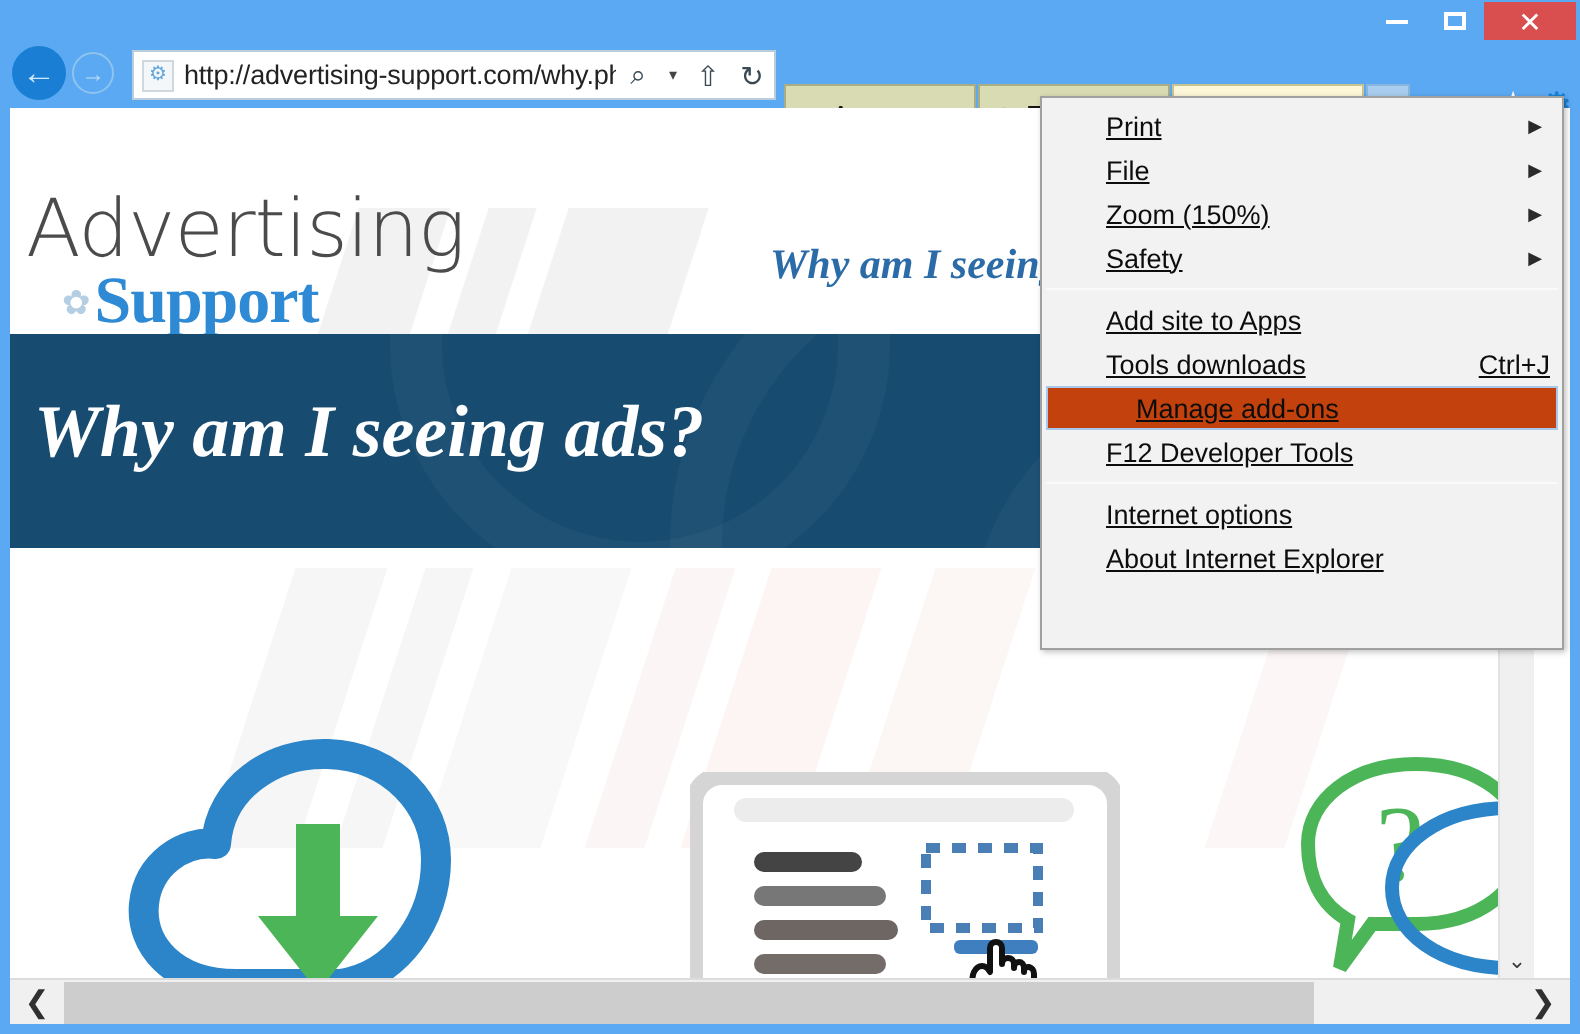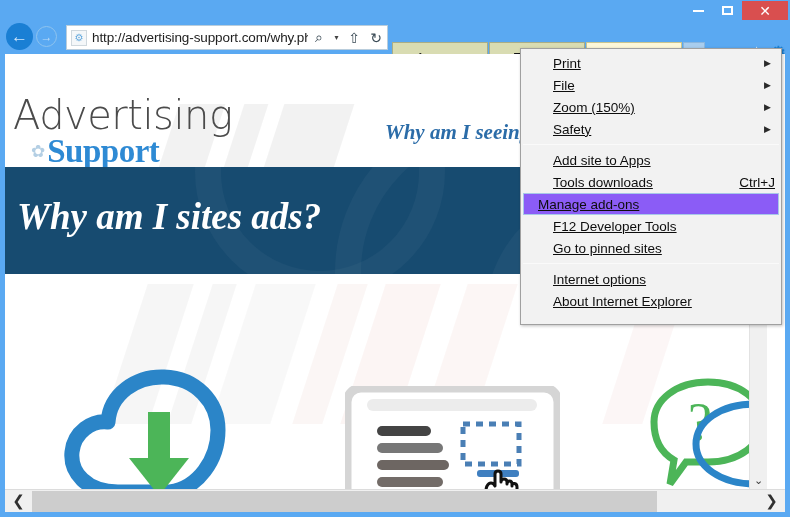--- a/index.html
+++ b/index.html
@@ -242,23 +242,23 @@
     padding: 3px 0;
     z-index: 50;
     text-decoration: underline;
   }
   .menu-item {
     height: 22px; display: flex; align-items: center;
     padding: 0 6px 0 32px; position: relative;
     white-space: nowrap;
   }
   .menu-item.highlight {
-    background: #8b5cf6;
+    background: #c2410c;
     border: 1px solid #a7c8e8;
-    margin: 0 2px; padding-left: 14px; height: 22px;
+    margin: 0 2px; padding-left: 44px; height: 22px;
   }
   .menu-label { flex: 1; }
   .menu-accel { color: #0d0d0d; margin-left: 9px; }
   .submenu-arrow {
     position: absolute; right: 10px; top: 50%; transform: translateY(-50%);
     font-size: 9px; color: #2a2a2a;
   }
   .menu-sep {
     height: 1px; background: #d2d2d2; margin: 4px 2px 4px 2px;
     border-bottom: 1px solid #fafafa;
@@ -344,21 +344,21 @@
           </div>
         </div>
         <div id="header-tagline">Why am I seeing</div>
         <div id="header-rule"></div>
       </div>
 
       <div id="banner">
         <div class="banner-swirl" style="left:190px;top:-120px;width:250px;height:250px;"></div>
         <div class="banner-swirl" style="left:330px;top:-60px;width:330px;height:330px;"></div>
         <div class="banner-swirl" style="left:480px;top:20px;width:260px;height:260px;"></div>
-        <div id="banner-title">Why am I sites ads?</div>
+        <div id="banner-title">Why am I seeing ads?</div>
       </div>
 
       <div id="illustrations">
 
         <div id="cloud-icon">
           <svg width="205" height="150" viewBox="0 0 205 150">
             <path d="M58 128 C26 128 10 108 12 88 C14 68 32 56 48 58
                      C50 30 76 12 104 13 C136 14 158 38 158 66
                      C158 96 138 124 110 128 Z" fill="none" stroke="#2b85c8" stroke-width="15" stroke-linejoin="round"></path>
             <g fill="#4cb558">
@@ -441,23 +441,20 @@
       <div class="menu-item">
         <span class="menu-label">Tools downloads</span>
         <span class="menu-accel">Ctrl+J</span>
       </div>
       <div class="menu-item highlight">
         <span class="menu-label">Manage add-ons</span>
       </div>
       <div class="menu-item">
         <span class="menu-label">F12 Developer Tools</span>
       </div>
-      <div class="menu-item">
-        <span class="menu-label">Go to pinned sites</span>
-      </div>
       <div class="menu-sep"></div>
       <div class="menu-item">
         <span class="menu-label">Internet options</span>
       </div>
       <div class="menu-item">
         <span class="menu-label">About Internet Explorer</span>
       </div>
     </div>
 
 </div>

